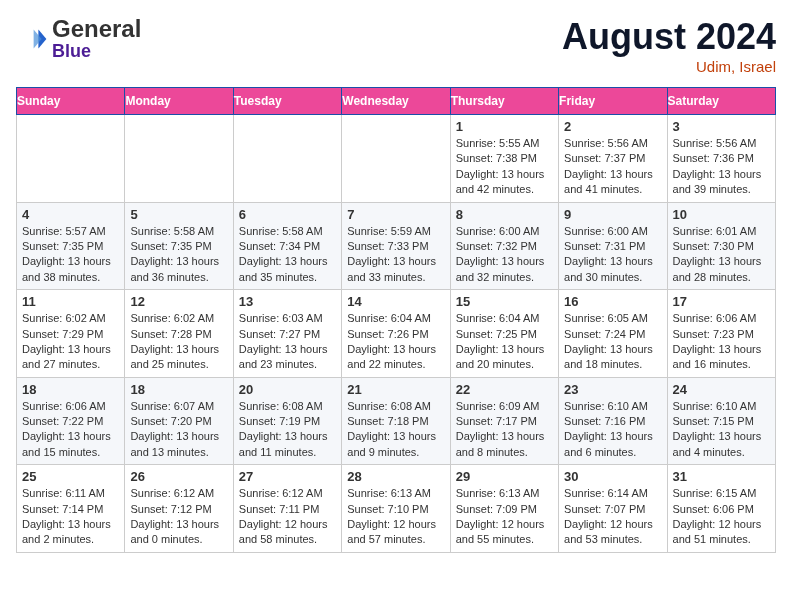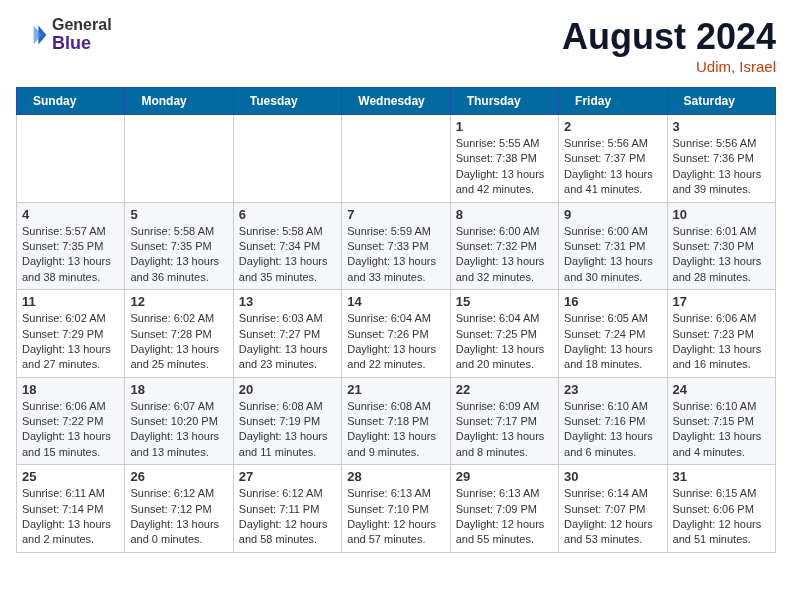--- a/index.html
+++ b/index.html
@@ -20,21 +20,21 @@
       display: flex;
       align-items: center;
       gap: 4px;
     }
     .logo-text {
       display: flex;
       flex-direction: column;
       line-height: 1.1;
     }
     .logo-general {
-      font-size: 16px;
+      font-size: 24px;
       font-weight: bold;
       color: #333;
     }
     .logo-blue {
       font-size: 18px;
       font-weight: bold;
       color: #4c1d95;
     }
     .logo-icon {
       width: 32px;
@@ -51,23 +51,23 @@
     .location {
       font-size: 15px;
       color: #c2410c;
     }
     .calendar {
       width: 100%;
       border-collapse: collapse;
       font-size: 11px;
     }
     .calendar th {
-      background: #0369a1;
+      background: #ec4899;
       color: #fff;
-      padding: 6px 16px;
+      padding: 6px 0;
       text-align: left;
       font-size: 12px;
       font-weight: 600;
       border: 1px solid #1a4fa8;
     }
     .calendar td {
       border: 1px solid #ccc;
       vertical-align: top;
       padding: 4px 5px;
       width: calc(100% / 7);
@@ -258,21 +258,21 @@
         <td>
           <div class="day-number">18</div>
           <div class="day-info" style="white-space: pre-line;">Sunrise: 6:06 AM
 Sunset: 7:22 PM
 Daylight: 13 hours
 and 15 minutes.</div>
         </td>
         <td>
           <div class="day-number">18</div>
           <div class="day-info" style="white-space: pre-line;">Sunrise: 6:07 AM
-Sunset: 10:20 PM
+Sunset: 7:20 PM
 Daylight: 13 hours
 and 13 minutes.</div>
         </td>
         <td>
           <div class="day-number">20</div>
           <div class="day-info" style="white-space: pre-line;">Sunrise: 6:08 AM
 Sunset: 7:19 PM
 Daylight: 13 hours
 and 11 minutes.</div>
         </td>

